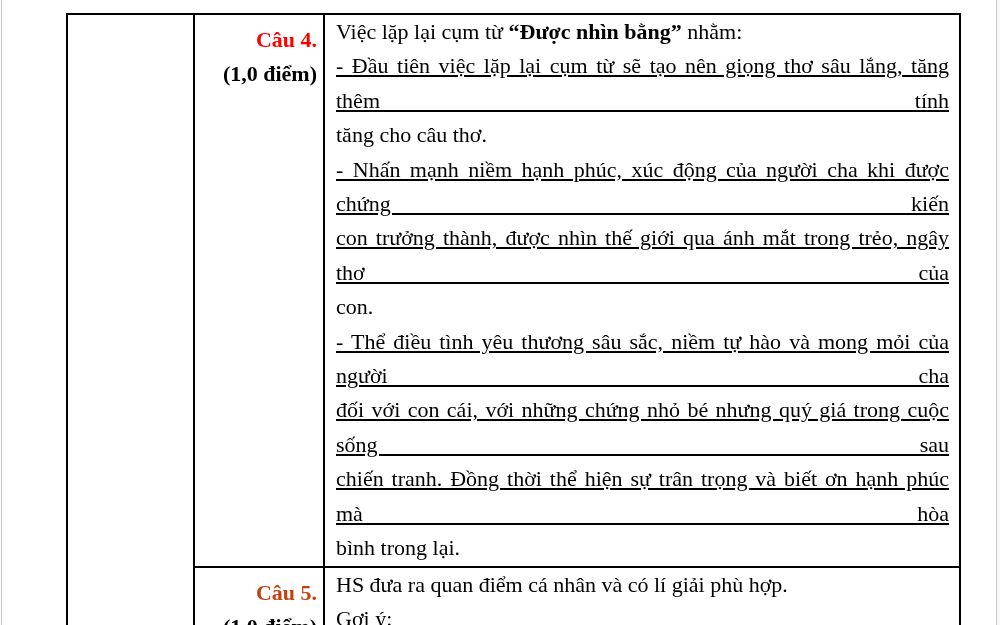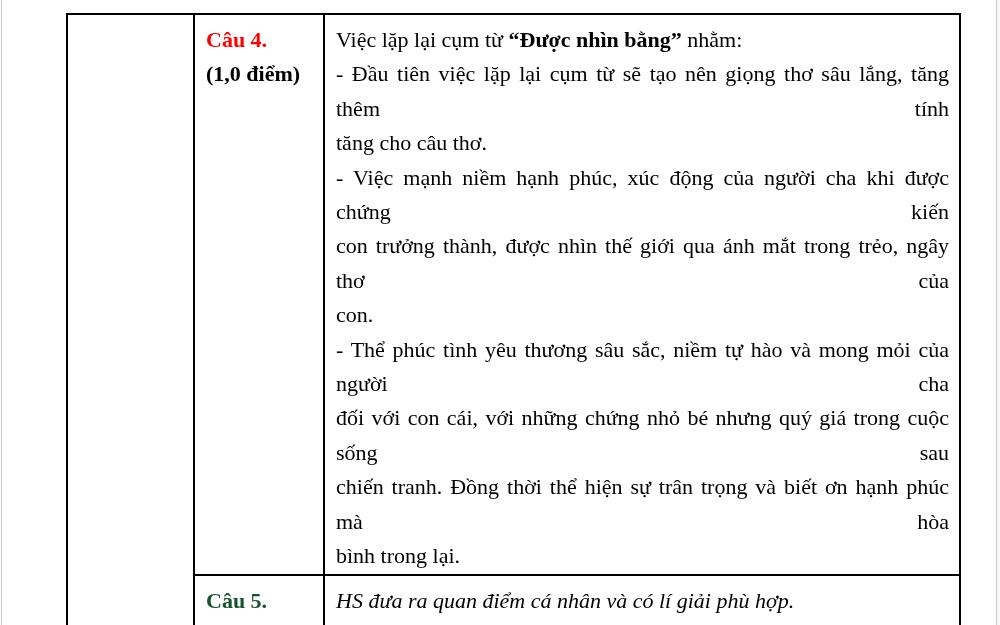--- a/index.html
+++ b/index.html
@@ -41,39 +41,40 @@
   }
   .answer-table td {
     border: 2px solid #000000;
     vertical-align: top;
     box-sizing: border-box;
     padding: 0;
   }
   tr.r0 > td { height: 362px; }
   tr.r1 > td { height: 229px; }
   .answer-table tr:last-child > td { border-bottom-width: 3px; }
-  td.col-q { padding: 8px 6px 0 11px; }
-  td.col-a { padding: 8px 10px 0 11px; }
+  td.col-q { padding: 8px 6px 0 11px; text-align: right; }
+  td.col-a { padding: 0 10px 0 11px; }
   .q-label, .q-points {
     font-weight: bold;
     font-size: 22px;
     line-height: 34.4px;
     white-space: nowrap;
   }
   .line {
     font-size: 22px;
     line-height: 34.4px;
     min-height: 34.4px;
   }
   .line.justify {
     text-align: justify;
     text-align-last: justify;
+    text-decoration: underline;
   }
   .seg-b { font-weight: bold; }
-  .seg-i { font-style: italic; }
+  .seg-i { }
 </style>
 </head>
 <body>
 
 <div class="page-edge left"></div>
 <div class="right-gutter"></div>
 <div class="page-edge right"></div>
 
 <table class="answer-table">
   <colgroup>
@@ -85,32 +86,32 @@
       <tr class="r0">
         <td rowspan="2" class="col-empty"></td>
         <td class="col-q">
           <div class="q-label" style="color: rgb(255, 0, 0);">Câu 4.</div>
           <div class="q-points">(1,0 điểm)</div>
         </td>
         <td class="col-a">
           <div class="line"><span>Việc lặp lại cụm từ </span><span class="seg-b">“Được nhìn bằng”</span><span> nhằm:</span></div>
           <div class="line justify"><span>- Đầu tiên việc lặp lại cụm từ sẽ tạo nên giọng thơ sâu lắng, tăng thêm tính</span></div>
           <div class="line"><span>tăng cho câu thơ.</span></div>
-          <div class="line justify"><span>- Việc mạnh niềm hạnh phúc, xúc động của người cha khi được chứng kiến</span></div>
+          <div class="line justify"><span>- Nhấn mạnh niềm hạnh phúc, xúc động của người cha khi được chứng kiến</span></div>
           <div class="line justify"><span>con trưởng thành, được nhìn thế giới qua ánh mắt trong trẻo, ngây thơ của</span></div>
           <div class="line"><span>con.</span></div>
-          <div class="line justify"><span>- Thể phúc tình yêu thương sâu sắc, niềm tự hào và mong mỏi của người cha</span></div>
+          <div class="line justify"><span>- Thể điều tình yêu thương sâu sắc, niềm tự hào và mong mỏi của người cha</span></div>
           <div class="line justify"><span>đối với con cái, với những chứng nhỏ bé nhưng quý giá trong cuộc sống sau</span></div>
           <div class="line justify"><span>chiến tranh. Đồng thời thể hiện sự trân trọng và biết ơn hạnh phúc mà hòa</span></div>
           <div class="line"><span>bình trong lại.</span></div>
         </td>
       </tr>
       <tr class="r1">
         <td class="col-q">
-          <div class="q-label" style="color: #14532d;">Câu 5.</div>
+          <div class="q-label" style="color: #c2410c;">Câu 5.</div>
           <div class="q-points">(1,0 điểm)</div>
         </td>
         <td class="col-a">
           <div class="line"><span class="seg-i">HS đưa ra quan điểm cá nhân và có lí giải phù hợp.</span></div>
           <div class="line"><span>Gợi ý:</span></div>
         </td>
       </tr>
     </tbody>
 </table>
 

